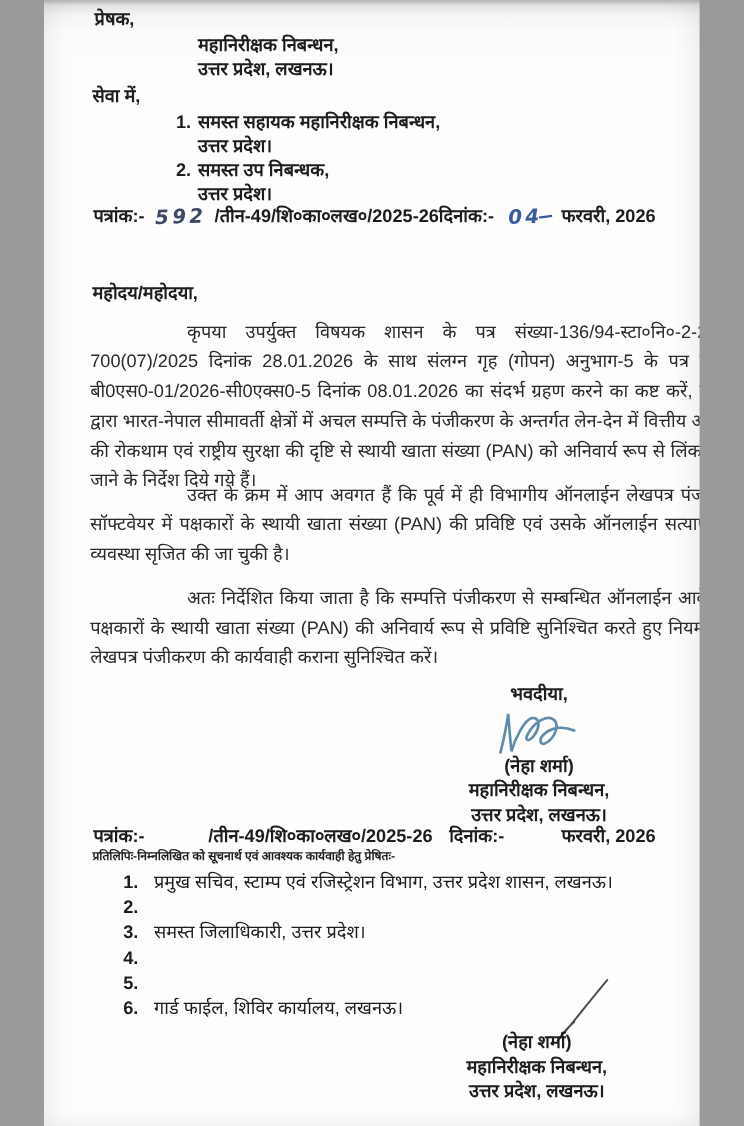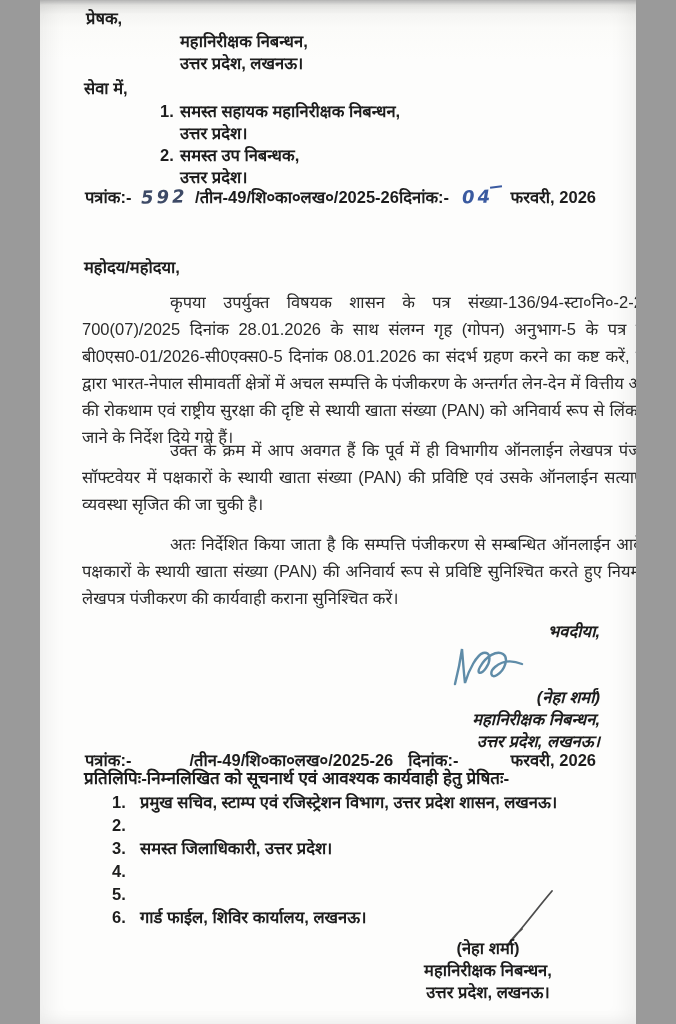--- a/index.html
+++ b/index.html
@@ -21,21 +21,21 @@
   .bold{font-weight:bold;color:#1d1d1d;}
   .ln{line-height:22px;white-space:nowrap;}
   
   .sender-label{top:7px;left:46px;}
   .sender-block{top:30px;left:140px;}
   .to-label{top:77px;left:44px;}
   .recipients{top:100px;left:120px;}
   .recip-row{display:flex;}
   .recip-num{width:20px;flex:none;}
   
-  .ref-row{left:45px;right:40px;display:flex;align-items:flex-start;}
+  .ref-row{left:45px;right:40px;display:flex;align-items:center;}
   .ref-row-1{top:186px;}
   .ref-row-2{top:749px;}
   .spacer{display:inline-block;}
   .grow{flex:1;}
   .handwrite{
     font-family:"DejaVu Sans",sans-serif;
     font-style:italic;
     font-weight:bold;
     letter-spacing:3px;
     font-size:18px;
@@ -55,29 +55,29 @@
     left:42px;width:594px;
     text-align:justify;
     text-indent:88px;
     line-height:27px;
     color:#2a2a2a;
   }
   .para1{top:289px;}
   .para2{top:437px;}
   .para3{top:531px;}
   
-  .closing{top:620px;right:36px;width:220px;text-align:right;font-style:italic;}
+  .closing{top:620px;right:36px;width:220px;text-align:center;}
   .closing .ln{white-space:normal;}
   .sig-svg{display:block;margin:2px auto -4px auto;}
   
-  .copy-heading{top:768px;left:44px;font-size:17px;}
+  .copy-heading{top:768px;left:44px;font-size:11px;}
   .copy-list{top:791px;left:72px;}
   .copy-row{display:flex;line-height:23px;}
   .copy-num{width:28px;flex:none;font-weight:bold;color:#1d1d1d;}
-  .copy-text{white-space:nowrap;font-weight:bold;color:#1d1d1d;}
+  .copy-text{white-space:nowrap;font-weight:normal;color:#1d1d1d;}
   
   .bottom-sig{top:937px;right:38px;width:220px;text-align:center;}
   .stroke-svg{position:absolute;top:888px;right:78px;}
 </style>
 </head>
 <body>
 
 <div class="page">
 
   <div class="abs sender-label ln bold">प्रेषक,</div>

